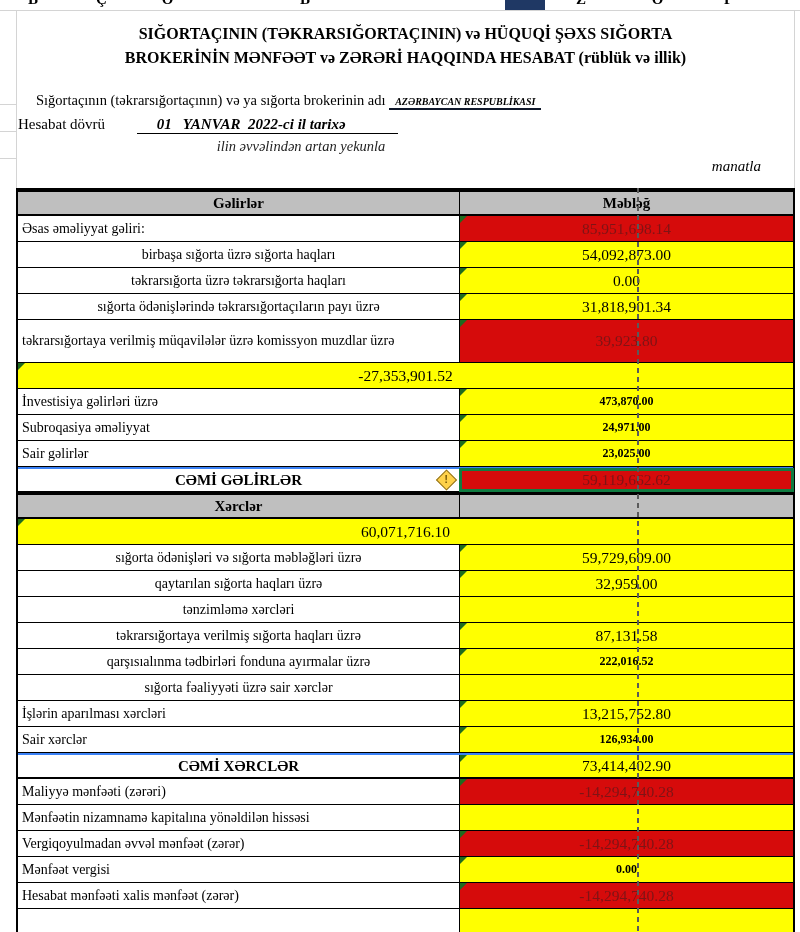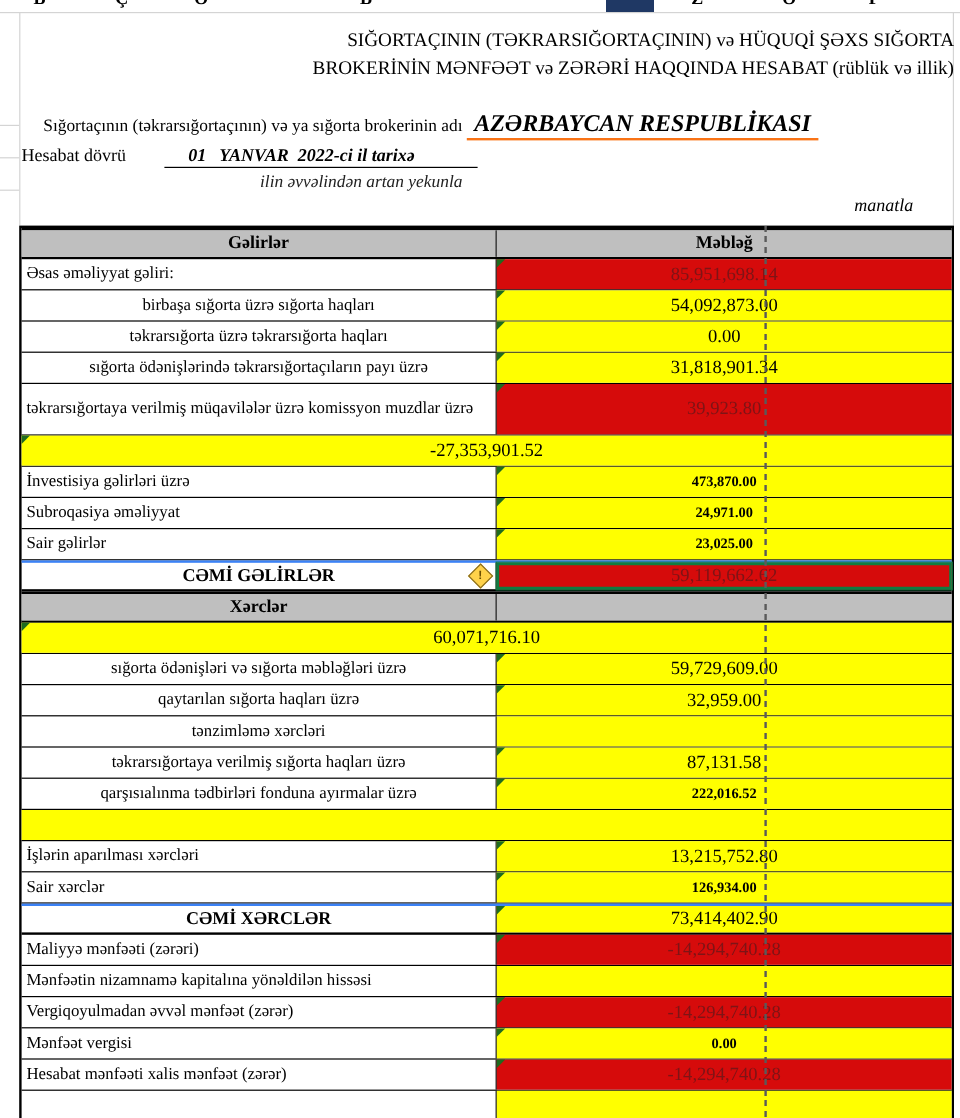--- a/index.html
+++ b/index.html
@@ -15,42 +15,42 @@
   .grid-v{position:absolute;width:1px;background:var(--grid);}
   .grid-stub{position:absolute;left:0;width:16px;height:1px;background:var(--grid);}
 
   
   .top-strip{position:absolute;top:0;left:0;right:0;height:10px;overflow:hidden;}
   .frag{position:absolute;top:-9px;font-weight:bold;font-size:15px;}
   .navybox{position:absolute;top:0;left:505px;width:40px;height:10px;background:var(--navy);}
 
   
   .hdr{position:absolute;top:10px;left:16px;width:779px;}
-  .title{ text-align:right;font-weight:normal;font-size:16px;line-height:24px;margin-top:12px;}
+  .title{ text-align:center;font-weight:bold;font-size:16px;line-height:24px;margin-top:12px;}
   .name-line{margin-top:22px;padding-left:20px;font-size:14.5px;}
-  .name-line .val{font-weight:bold;font-style:italic;font-size:20px;border-bottom:2px solid #f97316;padding:0 6px 1px 6px;}
+  .name-line .val{font-weight:bold;font-style:italic;font-size:10px;border-bottom:2px solid #0f172a;padding:0 6px 1px 6px;}
   .period-line{margin-top:7px;padding-left:2px;font-size:15px;}
   .period-line .val{font-weight:bold;font-style:italic;border-bottom:1.5px solid #000;padding:0 52px 1px 20px;margin-left:28px;white-space:pre;}
   .note-line{margin-top:5px;width:570px;text-align:center;font-style:italic;font-size:14.5px;color:#222;}
   .currency-line{margin-top:3px;text-align:right;padding-right:34px;font-style:italic;font-size:15px;}
 
   
   .table{
     position:absolute;top:188px;left:16px;width:779px;
     border:2px solid #000;box-sizing:border-box;background:#fff;
   }
   .row{display:flex;border-bottom:1px solid #000;box-sizing:border-box;}
   .row:last-child{border-bottom:none;}
   .h26{height:26px;}
   .h43{height:43px;}
   .h24{height:23px;}
   .row.strong{border-top:2px solid #3b82f6;border-bottom:2px solid #000;}
   .row.sec-header{border-top:2px solid #000;border-bottom:2px solid #000;}
   .cell{box-sizing:border-box;display:flex;align-items:center;position:relative;}
-  .cell.label{width:396px;border-right:1px solid #000;padding:0 4px;}
+  .cell.label{width:442px;border-right:1px solid #000;padding:0 4px;}
   .cell.value{flex:1;justify-content:center;}
   .cell.gray{background:var(--grayfill);justify-content:center;font-weight:bold;font-size:15px;}
   .lab-main{font-weight:normal;font-size:14px;}
   .lab-sub{justify-content:center;text-align:center;font-size:14px;}
   .lab-sub-left{font-size:14px;padding-left:86px;line-height:18px;}
   .lab-total{justify-content:center;font-weight:bold;font-size:15px;}
   .v-yellow{background:var(--yellowfill);}
   .v-red{background:var(--redfill);color:var(--redtext);}
   .v-big{font-size:15.5px;}
   .v-small{font-size:12px;font-weight:bold;}
@@ -228,20 +228,21 @@
         </div>
     </div>
     <div class="row h26">
       <div class="cell label lab-sub">qarşısıalınma tədbirləri fonduna ayırmalar üzrə</div>
       <div class="cell value v-yellow v-small">
           <i class="tri"></i>
           <span>222,016.52</span>
         </div>
     </div>
     <div class="row h26">
+      <div class="cell label lab-sub">sığorta fəaliyyəti üzrə sair xərclər</div>
       <div class="cell value v-yellow">
           <span></span>
         </div>
     </div>
     <div class="row h26">
       <div class="cell label lab-main">İşlərin aparılması xərcləri</div>
       <div class="cell value v-yellow v-big">
           <i class="tri"></i>
           <span>13,215,752.80</span>
         </div>

